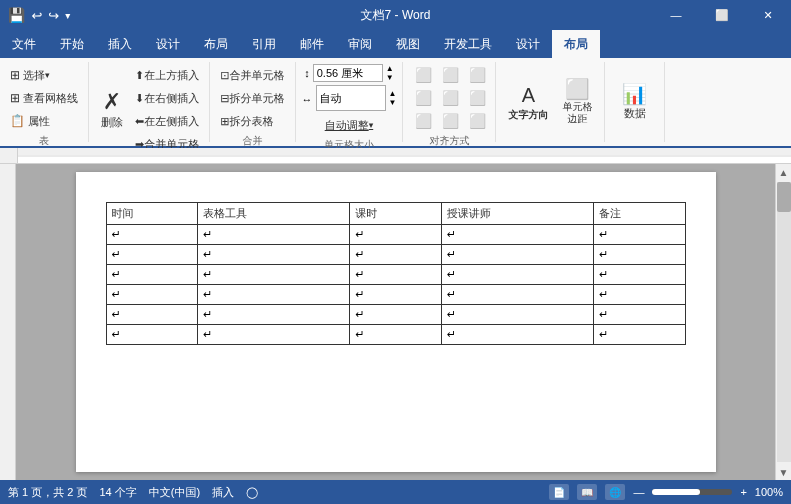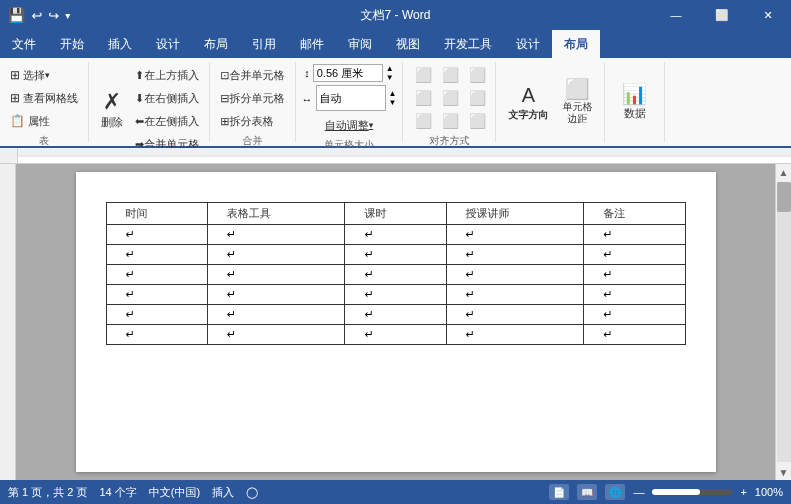--- a/index.html
+++ b/index.html
@@ -211,21 +211,21 @@
 
     
     .doc-table {
       width: 100%;
       border-collapse: collapse;
       font-size: 11px;
       margin-top: 10px;
     }
     .doc-table td, .doc-table th {
       border: 1px solid #333;
-      padding: 3px 19px;
+      padding: 3px 5px;
       min-height: 18px;
       height: 20px;
     }
     .doc-table .header-row td {
       font-size: 11px;
       color: #333;
     }
 
     
     .tooltip-bubble {

